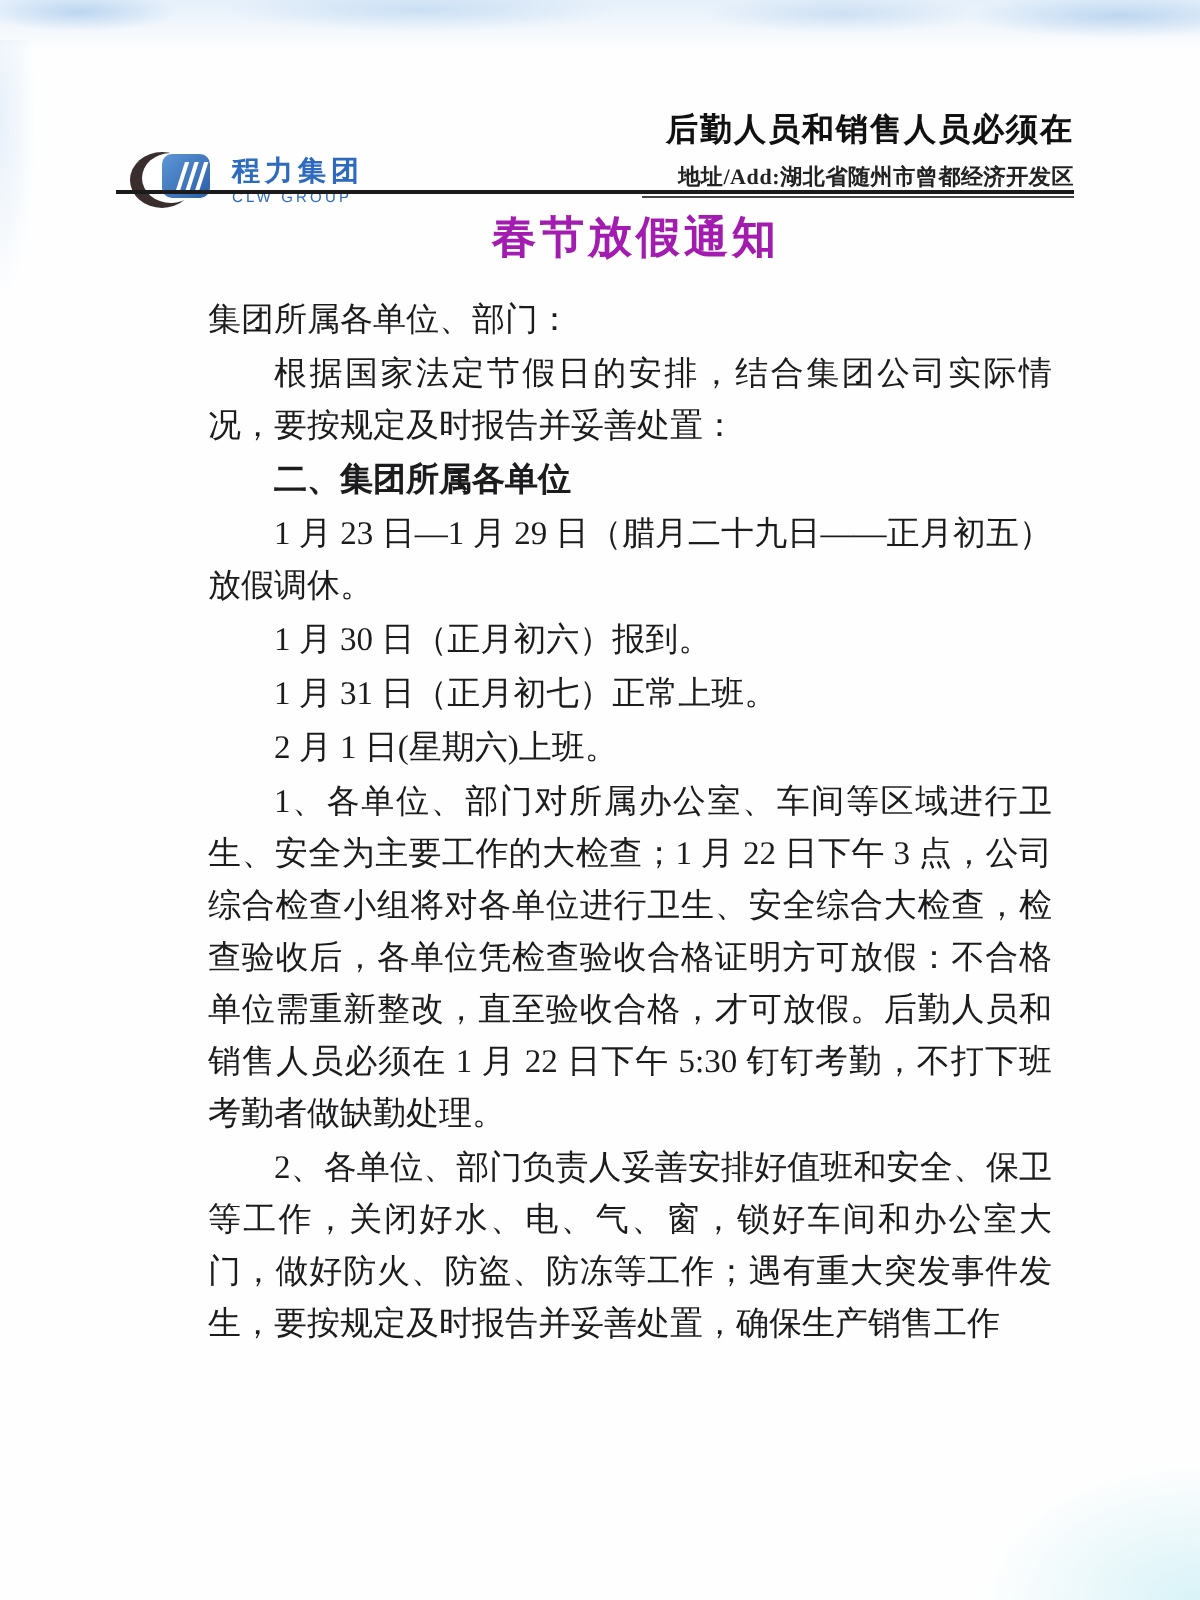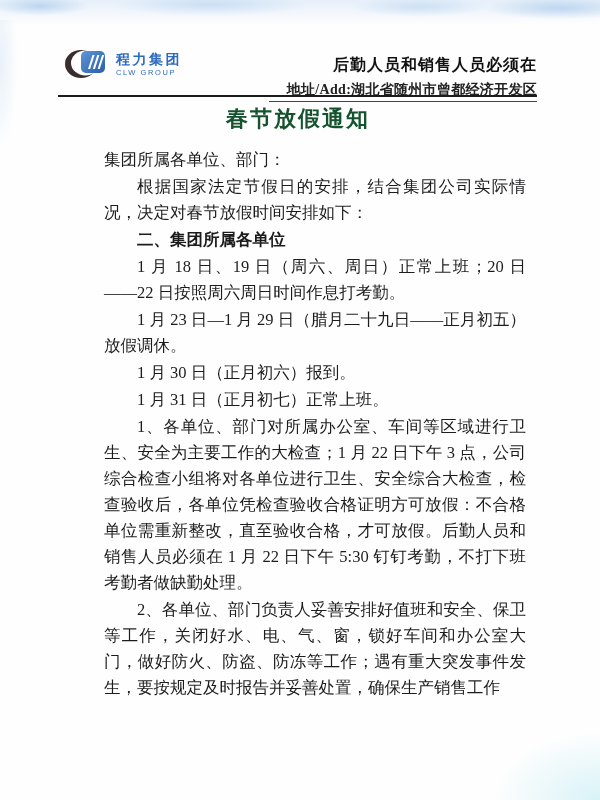--- a/index.html
+++ b/index.html
@@ -21,45 +21,45 @@
   }
   .tint-left{
     position:absolute;top:20px;left:0;width:26px;height:140px;pointer-events:none;
     background:radial-gradient(24px 120px at 0 40px, rgba(190,215,240,.35), transparent 75%);
   }
   .tint-bottom{
     position:absolute;right:0;bottom:0;width:170px;height:110px;pointer-events:none;
     background:radial-gradient(150px 95px at 100% 100%, rgba(170,228,238,.45), transparent 72%);
   }
   
-  .logo{position:absolute;left:64px;top:46px;display:flex;align-items:center;gap:6px;justify-content:space-between;}
+  .logo{position:absolute;left:64px;top:72px;display:flex;align-items:center;gap:6px;justify-content:space-between;}
   .logo-text{display:flex;flex-direction:column;line-height:1;}
   .logo-cn{
     font-family:"Liberation Sans","DejaVu Sans",sans-serif;
     font-weight:bold;font-size:14px;letter-spacing:2.5px;color:#2e6bbf;
   }
   .logo-en{
     font-family:"Liberation Sans","DejaVu Sans",sans-serif;
     font-weight:normal;font-size:7.5px;letter-spacing:1.6px;color:#2e6bbf;margin-top:3px;
   }
   .header-right{position:absolute;right:63px;top:55px;text-align:right;}
   .company-name{
     font-family:"Liberation Sans","DejaVu Sans",sans-serif;
     font-weight:bold;font-size:16px;letter-spacing:1px;color:#111;
   }
   .company-address{
     display:inline-block;margin-top:5px;padding:0 0 2px 18px;
-    font-size:14px;font-weight:bold;color:#222;letter-spacing:.3px;
+    font-size:11px;font-weight:bold;color:#222;letter-spacing:.3px;
     border-bottom:1px solid #444;
   }
   .rule{position:absolute;left:58px;top:95px;width:479px;height:2px;background:#1b1b1b;}
   
   .doc-title{
-    position:absolute;left:86px;top:104px;width:424px;margin:0;
-    text-align:center;font-size:22px;font-weight:bold;letter-spacing:2px;color:#14532d;
+    position:absolute;left:106px;top:104px;width:424px;margin:0;
+    text-align:center;font-size:22px;font-weight:bold;letter-spacing:2px;color:#a21caf;
   }
   
   .doc-body{
     position:absolute;left:103px;top:146px;width:424px;
     font-size:16.5px;line-height:26px;text-align:justify;color:#1c1c1e;
   }
   .doc-body p{margin:1px;text-indent:2em;}
   .doc-body p.salutation{text-indent:0;}
   .doc-body p.heading{font-weight:bold;}
 </style>
@@ -97,23 +97,23 @@
     <div class="company-name">后勤人员和销售人员必须在</div>
     <span class="company-address">地址/Add:湖北省随州市曾都经济开发区</span>
   </div>
 
   <div class="rule"></div>
 
   <h1 class="doc-title">春节放假通知</h1>
 
   <main class="doc-body">
     <p class="salutation">集团所属各单位、部门：</p>
-    <p>根据国家法定节假日的安排，结合集团公司实际情况，决定对春节放假时间安排如下：</p>
+    <p>根据国家法定节假日的安排，结合集团公司实际情况，要按规定及时报告并妥善处置：</p>
     <p class="heading">二、集团所属各单位</p>
-    <p>1 月 18 日、19 日（周六、周日）正常上班；20 日——22 日按照周六周日时间作息打考勤。</p>
     <p>1 月 23 日—1 月 29 日（腊月二十九日——正月初五）放假调休。</p>
     <p>1 月 30 日（正月初六）报到。</p>
     <p>1 月 31 日（正月初七）正常上班。</p>
+    <p>2 月 1 日(星期六)上班。</p>
     <p>1、各单位、部门对所属办公室、车间等区域进行卫生、安全为主要工作的大检查；1 月 22 日下午 3 点，公司综合检查小组将对各单位进行卫生、安全综合大检查，检查验收后，各单位凭检查验收合格证明方可放假：不合格单位需重新整改，直至验收合格，才可放假。后勤人员和销售人员必须在 1 月 22 日下午 5:30 钉钉考勤，不打下班考勤者做缺勤处理。</p>
     <p>2、各单位、部门负责人妥善安排好值班和安全、保卫等工作，关闭好水、电、气、窗，锁好车间和办公室大门，做好防火、防盗、防冻等工作；遇有重大突发事件发生，要按规定及时报告并妥善处置，确保生产销售工作</p>
   </main>
 
 </div>
 
 </body></html>

